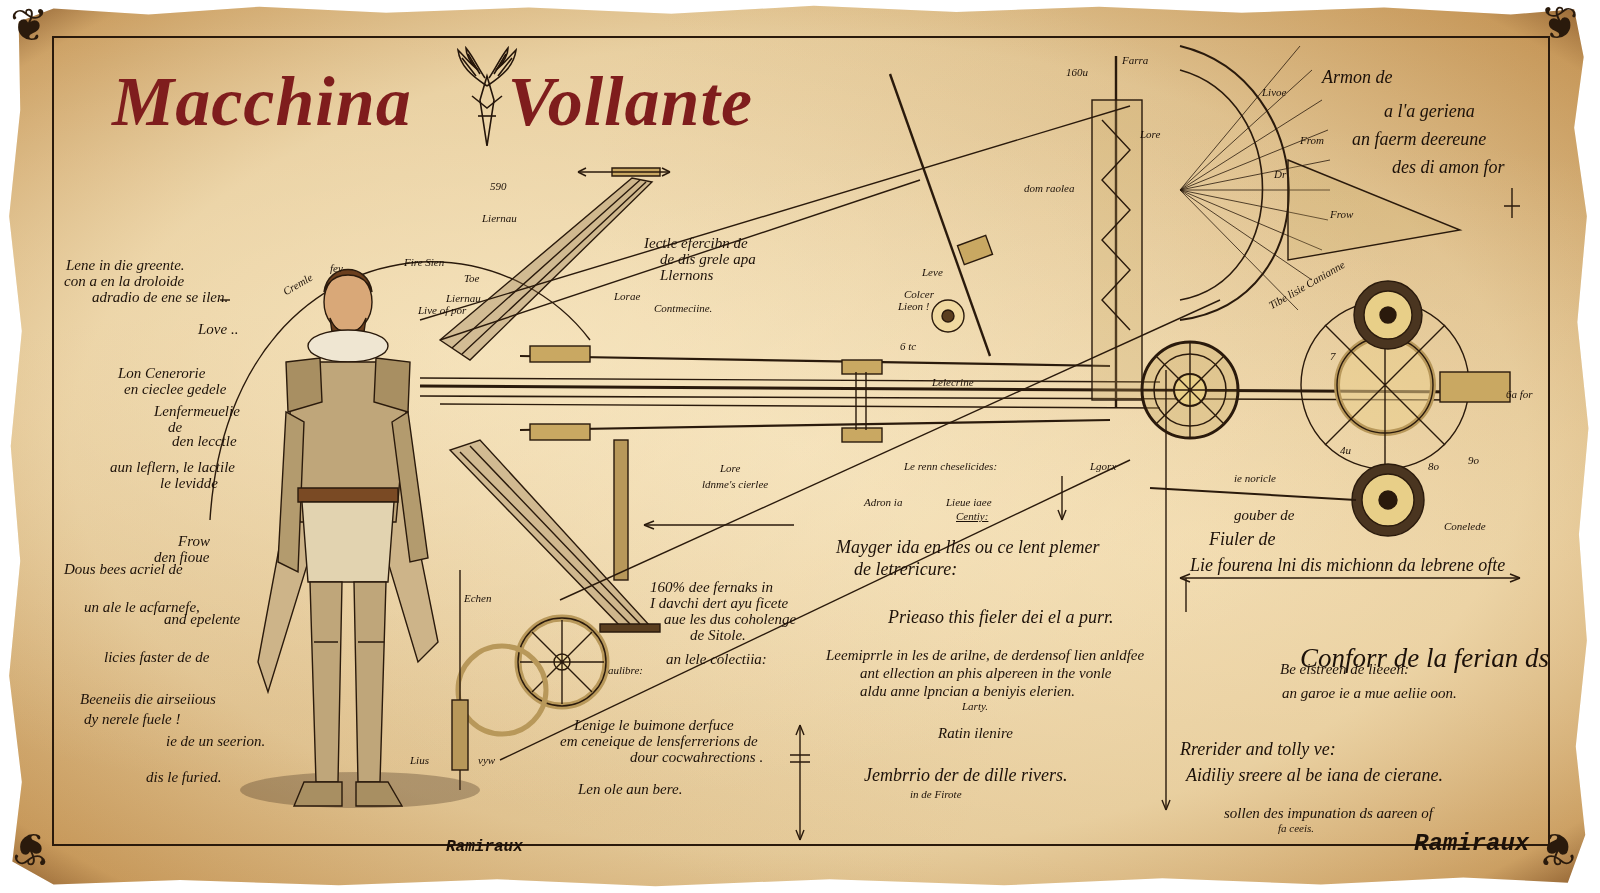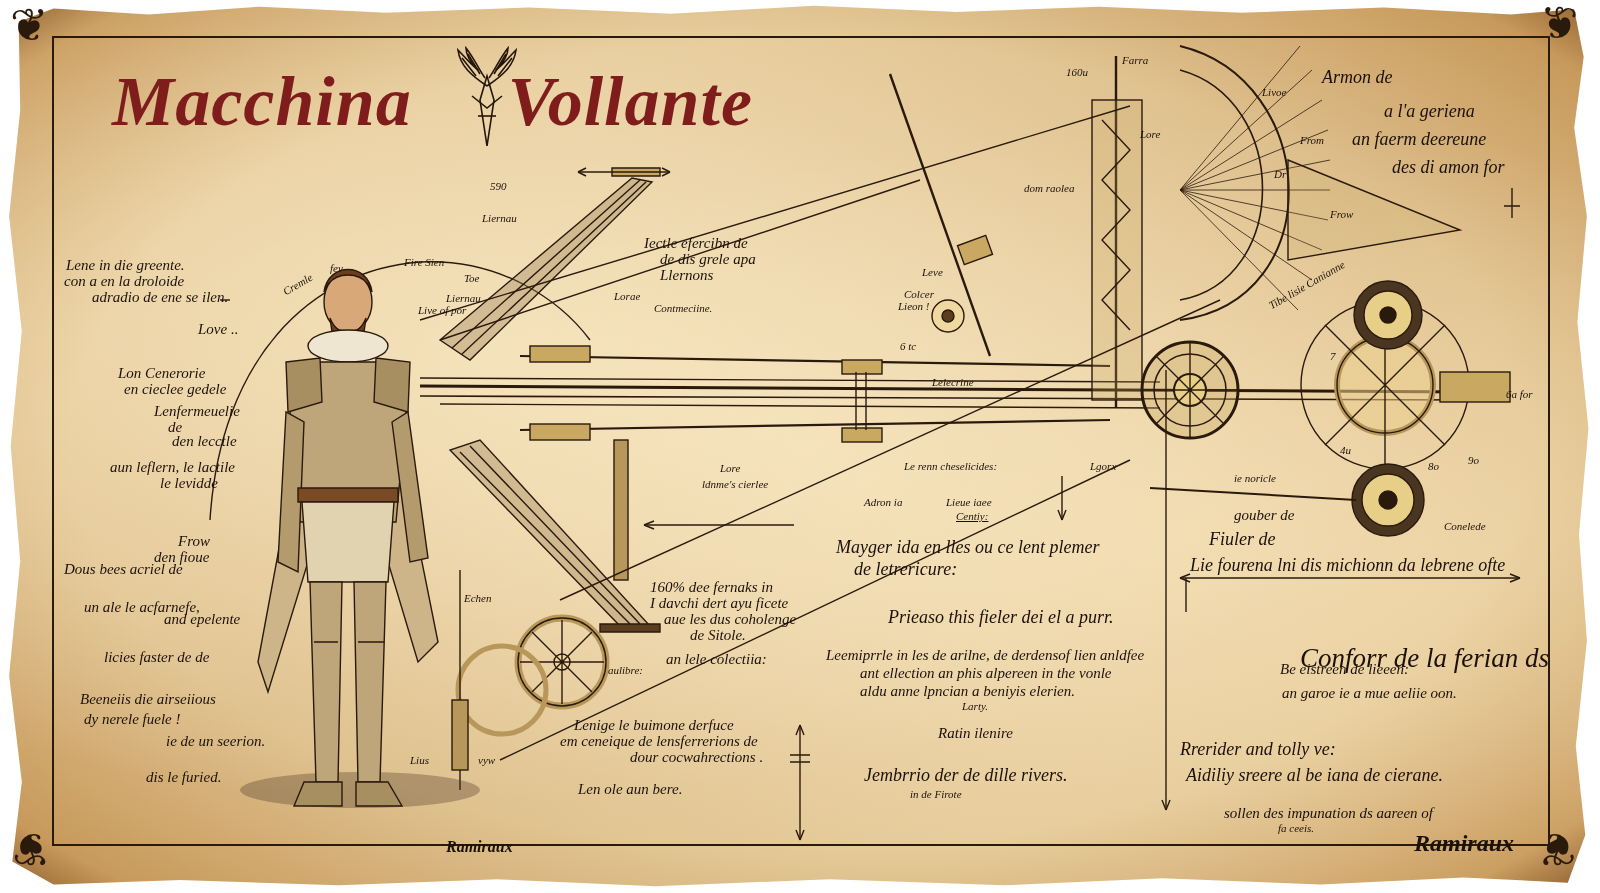--- a/index.html
+++ b/index.html
@@ -17,21 +17,21 @@
   .frame{position:absolute;left:52px;top:36px;width:1494px;height:806px;border:2px solid #2a1a0c;}
   .corner{position:absolute;font-family:"DejaVu Serif",serif;color:#2a1a0c;font-size:46px;line-height:46px;}
   .title{position:absolute;left:112px;top:62px;font-family:"Liberation Serif",serif;font-style:italic;font-weight:bold;font-size:70px;color:#7f1d1d;letter-spacing:1px;white-space:nowrap;}
   .title .w2{margin-left:96px;}
   .emblem{position:absolute;left:452px;top:46px;width:70px;height:104px;}
   .note{position:absolute;font-family:"Liberation Serif",serif;font-style:italic;color:#1c1109;white-space:nowrap;line-height:1.25;}
   .n-s{font-size:11px;}
   .n-m{font-size:15px;}
   .n-l{font-size:18px;}
   .n-xl{font-size:27px;margin-top:28px;}
-  .sig{position:absolute;font-family:Liberation Serif, serif;font-style:italic;font-weight:bold;color:#1c1109;white-space:nowrap;}
+  .sig{position:absolute;font-family:Liberation Mono, monospace;font-style:italic;font-weight:bold;color:#1c1109;white-space:nowrap;}
   .drawing{position:absolute;left:0;top:0;width:1600px;height:893px;}
   .knight{position:absolute;left:238px;top:262px;width:212px;height:560px;}
 </style>
 </head>
 <body>
 
 <div class="parchment"></div>
 <div class="frame"></div>
 
 <div class="corner" style="left:10px;top:2px;">❦</div>

